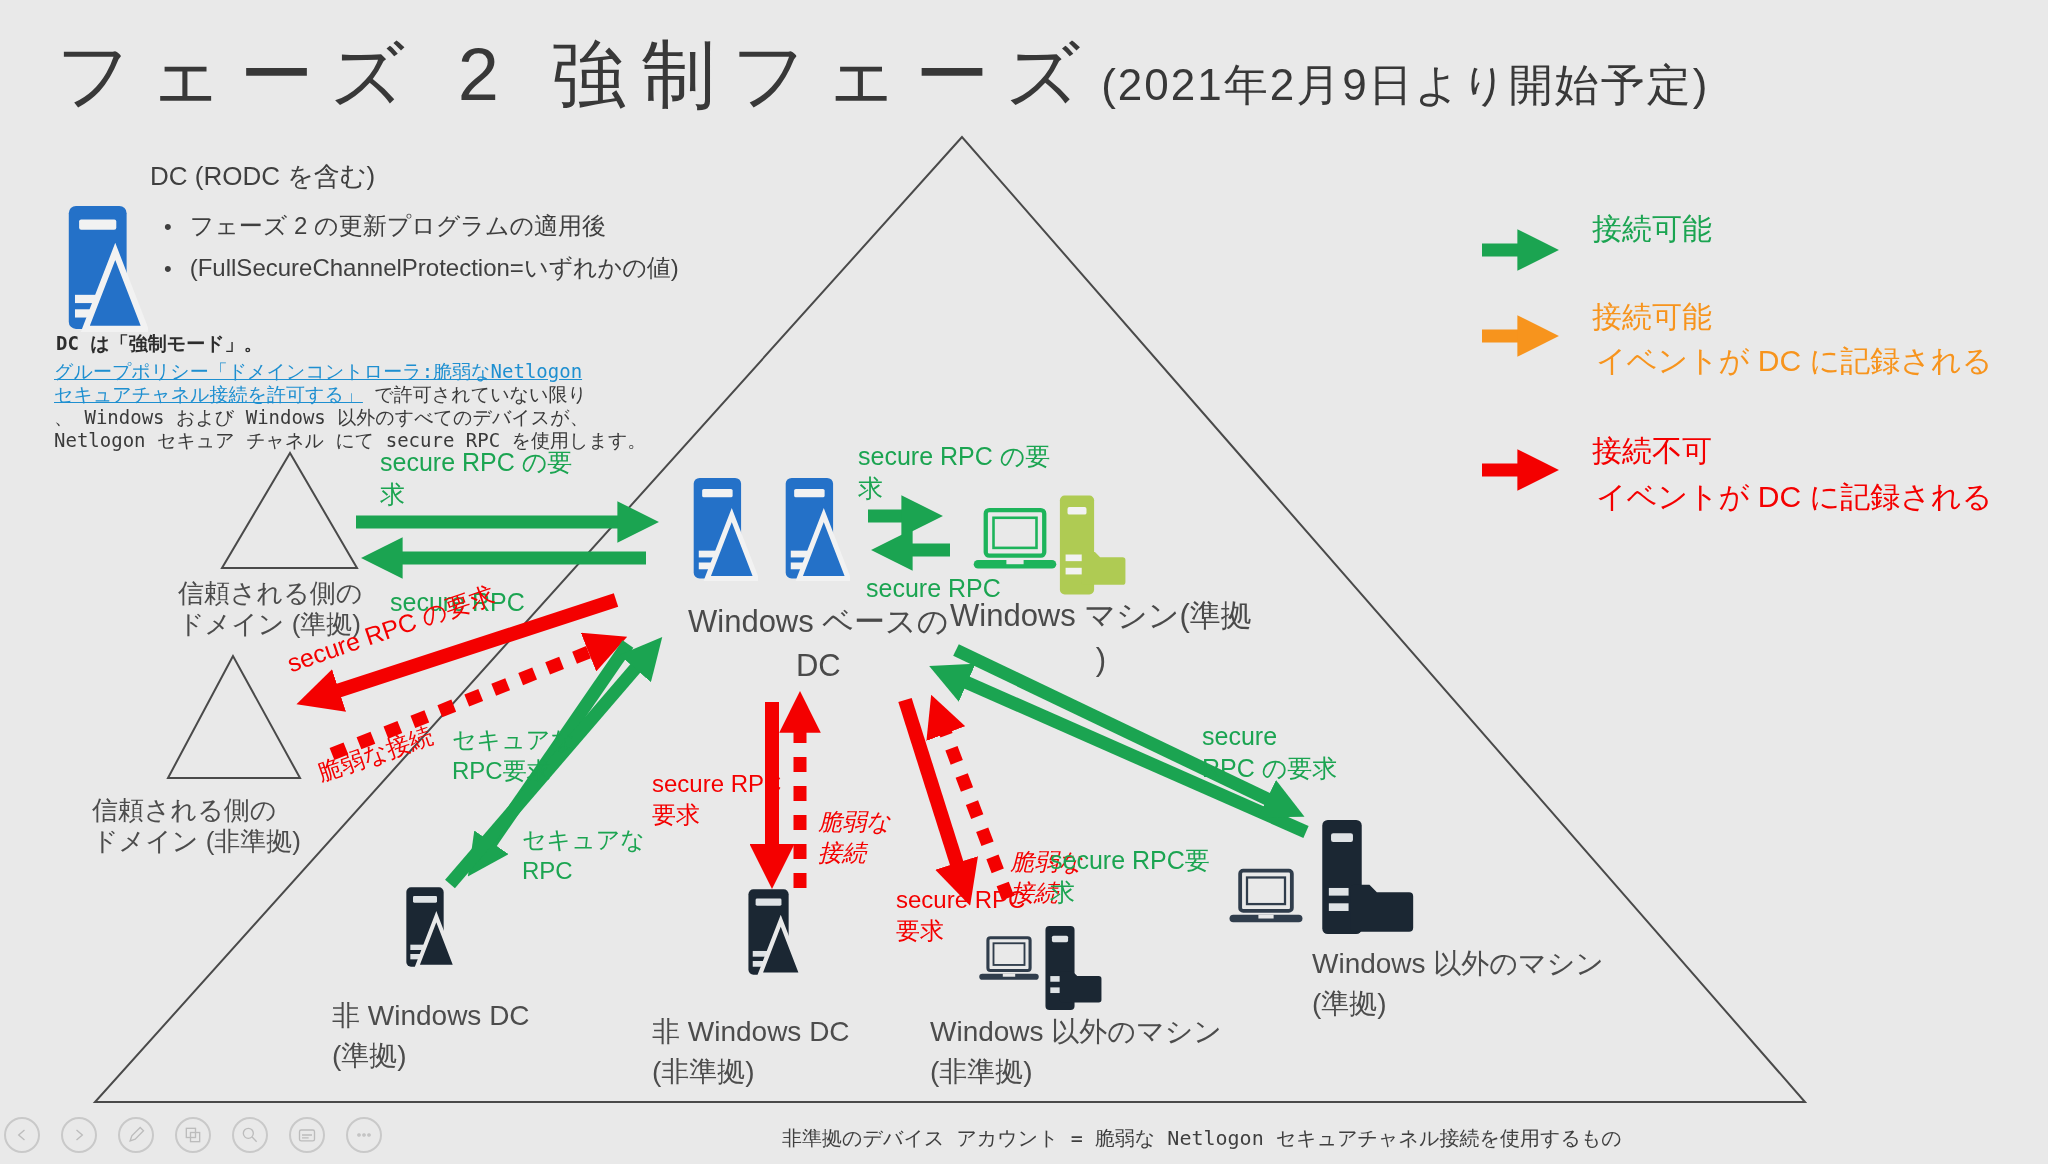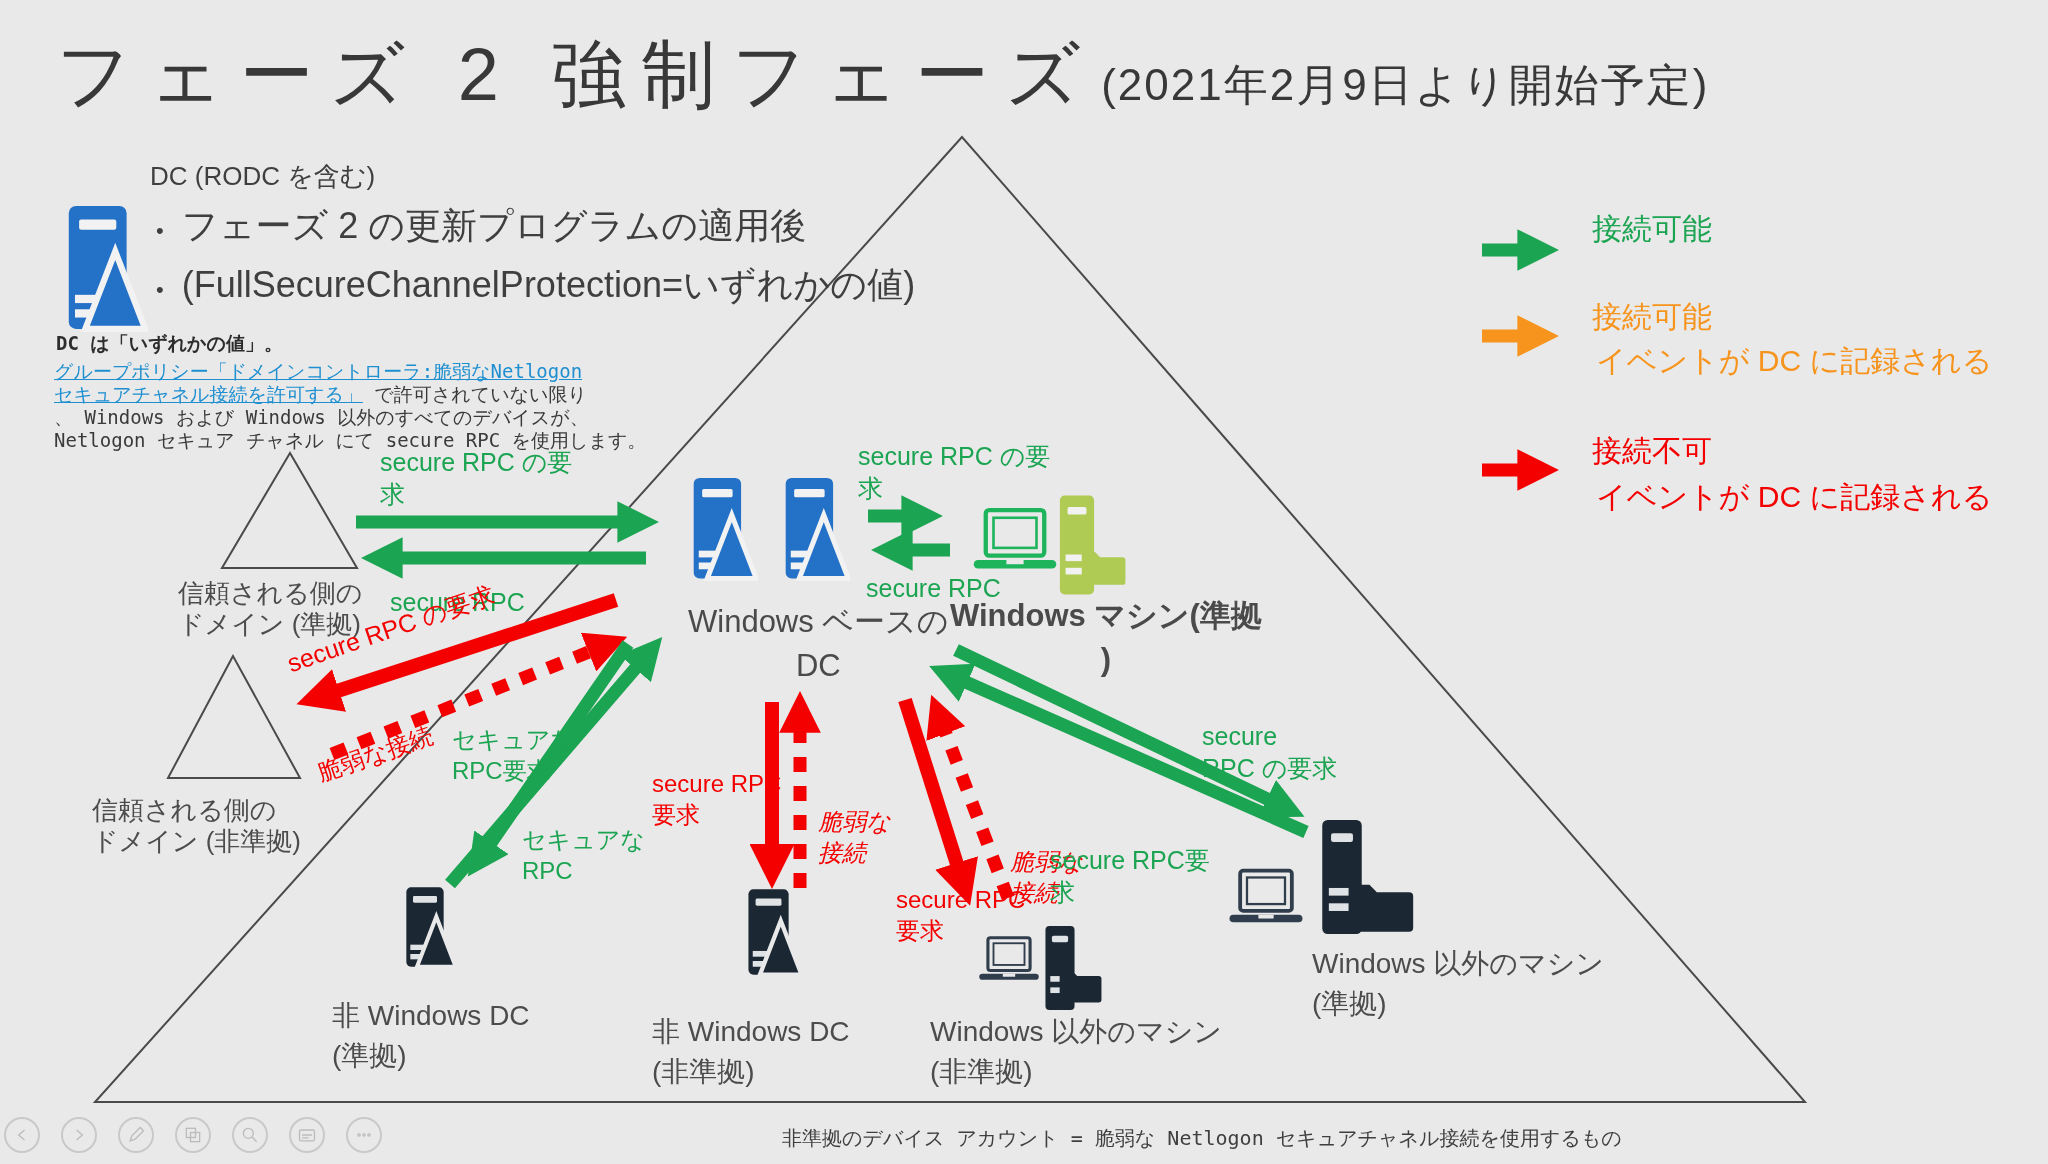--- a/index.html
+++ b/index.html
@@ -11,22 +11,22 @@
   body{background:#d0d0d0;}
   .slide{position:relative;width:2048px;height:1164px;background:var(--bg);overflow:hidden;
          font-family:"Liberation Sans",sans-serif;color:var(--label);}
   svg.layer{position:absolute;left:0;top:0;width:2048px;height:1164px;}
   #shapes{z-index:1;} .icon{position:absolute;z-index:2;} #arrows{z-index:3;pointer-events:none;}
   .lbl{position:absolute;z-index:4;line-height:1.25;white-space:nowrap;}
   .title{position:absolute;left:56px;top:26px;z-index:4;color:#383838;white-space:nowrap;}
   .title-main{font-size:74px;letter-spacing:16px;}
   .title-sub{font-size:44px;letter-spacing:2px;}
   .h-dc{left:150px;top:160px;font-size:26px;color:#3f3f3f;}
-  ul.dcb{position:absolute;left:152px;top:198px;z-index:4;margin:4px;padding:0;list-style:none;
-         font-size:36px;color:#3f3f3f;}
+  ul.dcb{position:absolute;left:152px;top:198px;z-index:4;margin:12px;padding:0;list-style:none;
+         font-size:24px;color:#3f3f3f;}
   ul.dcb li{margin:0 0 10px 0;}
   ul.dcb li::before{content:"•";margin-right:18px;font-size:22px;}
   .mono{font-family:"DejaVu Sans Mono",monospace;}
   .mode-note{left:56px;top:332px;font-size:19px;font-weight:bold;color:#2d2d2d;}
   .policy{position:absolute;left:54px;top:360px;z-index:4;font-family:"DejaVu Sans Mono",monospace;
           font-size:19px;line-height:23px;color:#3a3a3a;white-space:nowrap;}
   .plink{color:var(--link);text-decoration:underline;cursor:pointer;}
   .green{color:var(--green);} .red{color:var(--red);} .orange{color:var(--orange);}
   .leg{font-size:30px;}
   .node{font-size:28px;color:#4c4c4c;line-height:40px;}
@@ -56,21 +56,21 @@
   <div class="title">
     <span class="title-main">フェーズ 2 強制フェーズ</span>
     <span class="title-sub">(2021年2月9日より開始予定)</span>
   </div>
 
   <div class="lbl h-dc">DC (RODC を含む)</div>
   <ul class="dcb">
     <li>フェーズ 2 の更新プログラムの適用後</li>
     <li>(FullSecureChannelProtection=いずれかの値)</li>
   </ul>
-  <div class="lbl mono mode-note">DC は「いずれかの値」。</div>
+  <div class="lbl mono mode-note">DC は「強制モード」。</div>
   <div class="policy">
     <div><a class="plink">グループポリシー「ドメインコントローラ:脆弱なNetlogon</a></div>
     <div><a class="plink">セキュアチャネル接続を許可する」</a><span> で許可されていない限り</span></div>
     <div>、 Windows および Windows 以外のすべてのデバイスが、</div>
     <div>Netlogon セキュア チャネル にて secure RPC を使用します。</div>
   </div>
 
   <div class="lbl leg green" style="left:1592px;top:210px;">接続可能</div>
   <div class="lbl leg orange" style="left:1592px;top:298px;">接続可能</div>
   <div class="lbl leg orange" style="left:1596px;top:342px;">イベントが DC に記録される</div>
@@ -200,21 +200,21 @@
     <line x1="1008" y1="898" x2="940" y2="718" stroke="#F40000" stroke-width="13" stroke-dasharray="15 14" marker-end="url(#mr)"></line>
 
     <line x1="1306" y1="832" x2="952" y2="676" stroke="#1BA451" stroke-width="13" marker-end="url(#mg)"></line>
     <line x1="956" y1="650" x2="1282" y2="806" stroke="#1BA451" stroke-width="13" marker-end="url(#mg)"></line>
   </svg>
 
   <div class="lbl big" style="left:688px;top:600px;">
     <div>Windows ベースの</div>
     <div>DC</div>
   </div>
-  <div class="lbl big" style="left:950px;top:594px;font-weight:bold;">
+  <div class="lbl big" style="left:950px;top:594px;">
     <div>Windows マシン(準拠</div>
     <div>)</div>
   </div>
   <div class="lbl node ctr" style="left:178px;top:578px;width:195px;">
     <div>信頼される側の</div>
     <div>ドメイン (準拠)</div>
   </div>
   <div class="lbl node ctr" style="left:92px;top:795px;width:225px;">
     <div>信頼される側の</div>
     <div>ドメイン (非準拠)</div>

